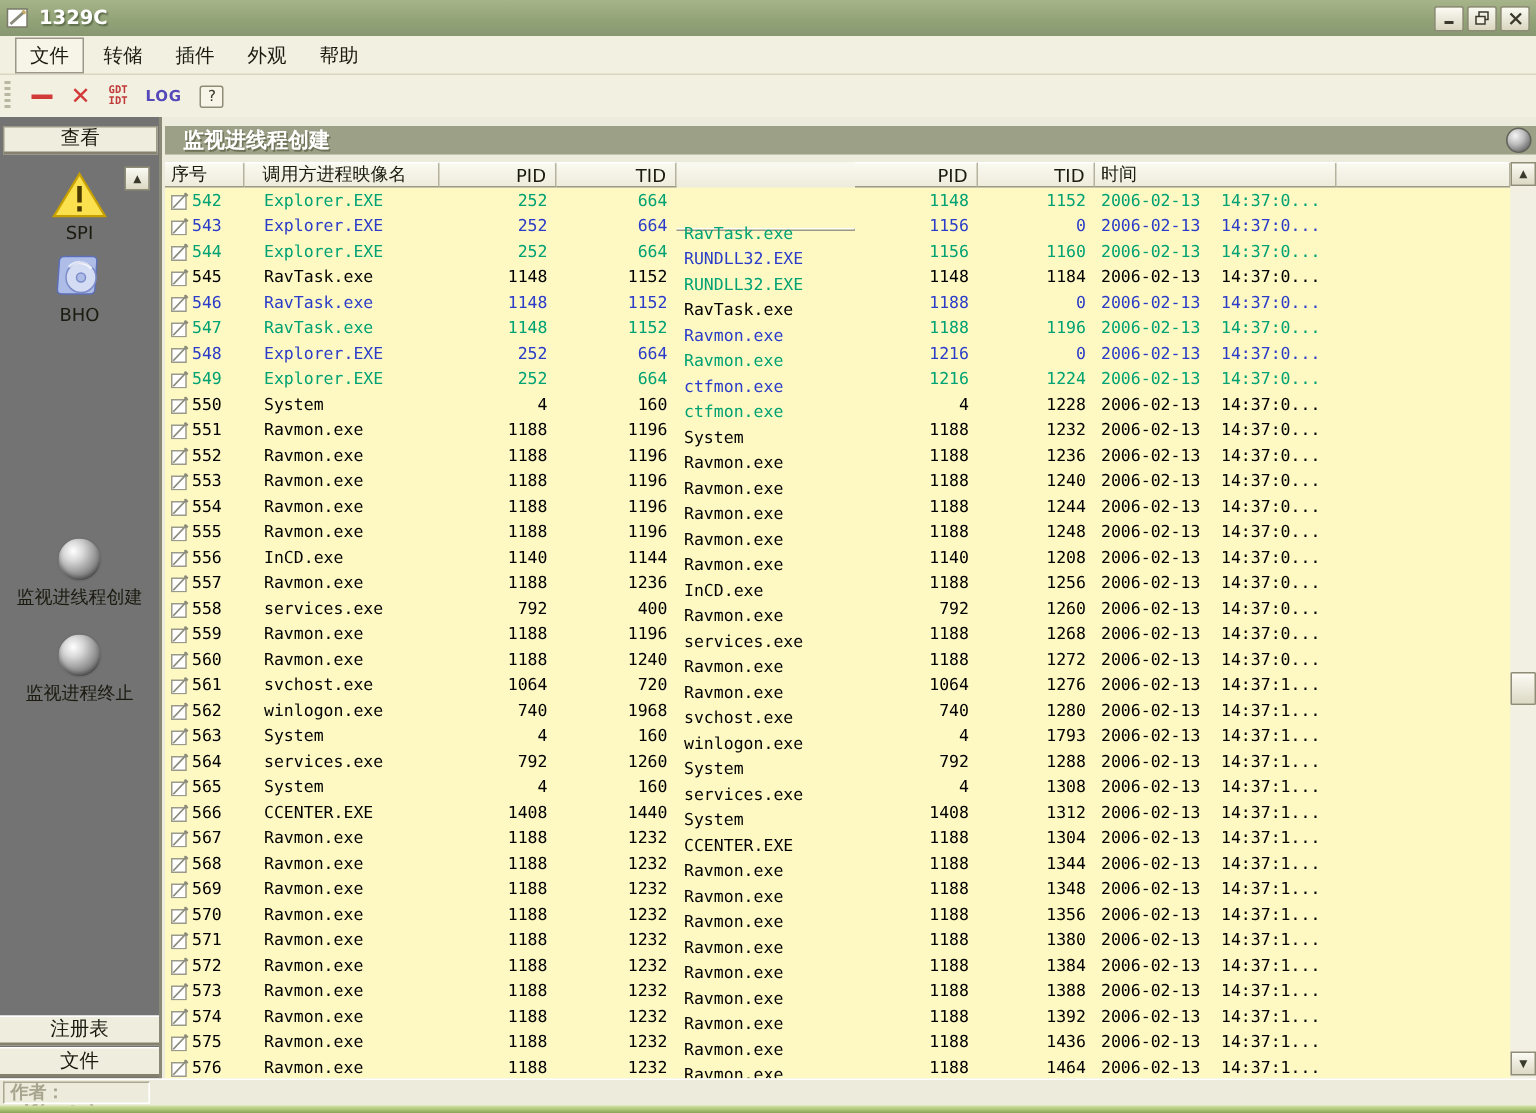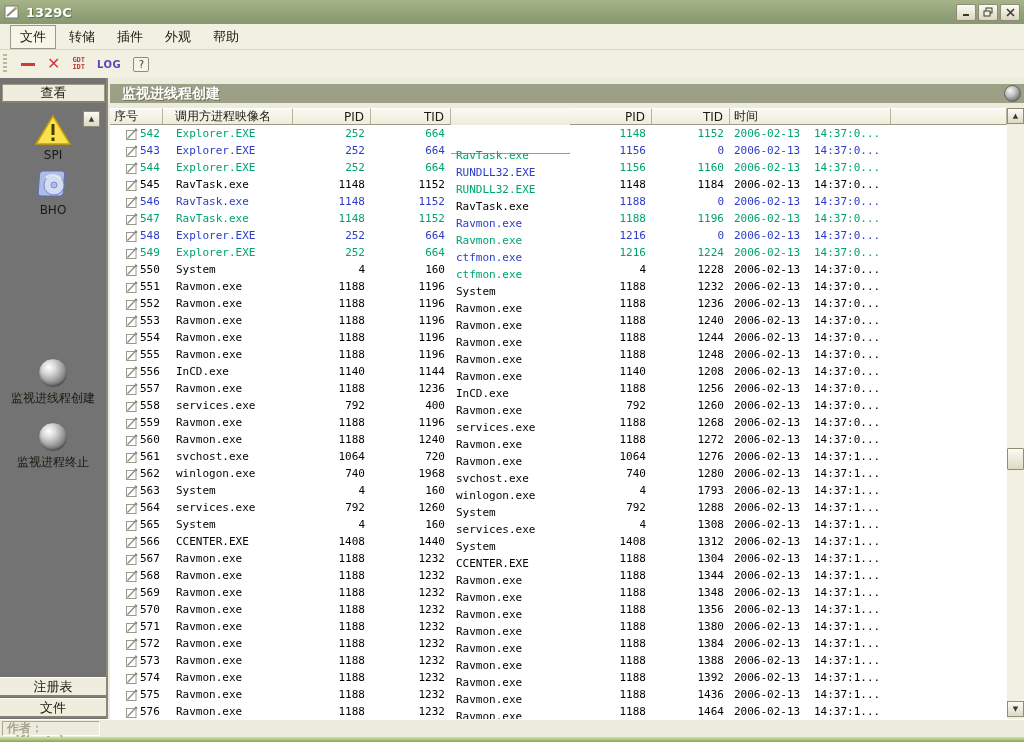--- a/index.html
+++ b/index.html
@@ -58,33 +58,33 @@
   
   .main-header { left:110px; top:84px; width:914px; height:19px; background:#9CA086;
     display:flex; align-items:center; }
   .main-header .txt { color:#FFFFFF; font-weight:bold; font-size:14px; margin-left:12px;
     text-shadow:1px 1px 0 #6E7358; }
   .header-sphere { position:absolute; right:3px; top:1px; width:17px; height:17px; border-radius:50%;
     background:radial-gradient(circle at 35% 30%, #F5F5F5 0%, #BEBEBE 40%, #6C6C6C 80%, #9A9A9A 100%);
     border:1px solid #62625A; }
 
   
-  .tablewrap { left:110px; top:108px; width:897px; height:611px; background:#ffffff; overflow:hidden; }
+  .tablewrap { left:110px; top:108px; width:897px; height:611px; background:#fef9c3; overflow:hidden; }
   .thead { display:flex; height:17px; background:linear-gradient(#FBFAF2,#EDEBDA); font-size:12px; color:#1A1A10; }
   .th { border-right:1px solid #B5B29E; border-bottom:1px solid #9C9A86; border-top:1px solid #FFFFFF;
     display:flex; align-items:center; overflow:hidden; white-space:nowrap; }
   .tbody { overflow:hidden; height:594px; }
   .trow { display:flex; height:17px; align-items:center;
     font-family:"DejaVu Sans Mono","Liberation Mono",monospace; font-size:11px; color:#000000;
     white-space:nowrap; }
   .c-g { color:#00A273; }
   .c-b { color:#2B3CC8; }
   .c-k { color:#000000; }
   .cell { overflow:hidden; white-space:nowrap; flex-shrink:0; }
-  .w-seq    { width:53px;  display:flex; align-items:center; padding-left:16px; }
+  .w-seq    { width:53px;  display:flex; align-items:center; padding-left:4px; }
   .w-caller { width:130px; padding-left:13px; }
   .w-pid1   { width:78px;  text-align:right; padding-right:6px; }
   .w-tid1   { width:80px;  text-align:right; padding-right:6px; }
   .w-target { width:119px; padding-left:5px;margin-top:44px; }
   .w-pid2   { width:82px;  text-align:right; padding-right:6px; }
   .w-tid2   { width:78px;  text-align:right; padding-right:6px; }
   .w-time   { width:161px; padding-left:4px; }
   .w-fill   { width:116px; }
   .th.w-pid1,.th.w-tid1,.th.w-pid2,.th.w-tid2 { justify-content:flex-end; }
   .th.w-caller { padding-left:12px; } .th.w-target { padding-left:4px; } .th.w-seq { padding-left:4px; }

